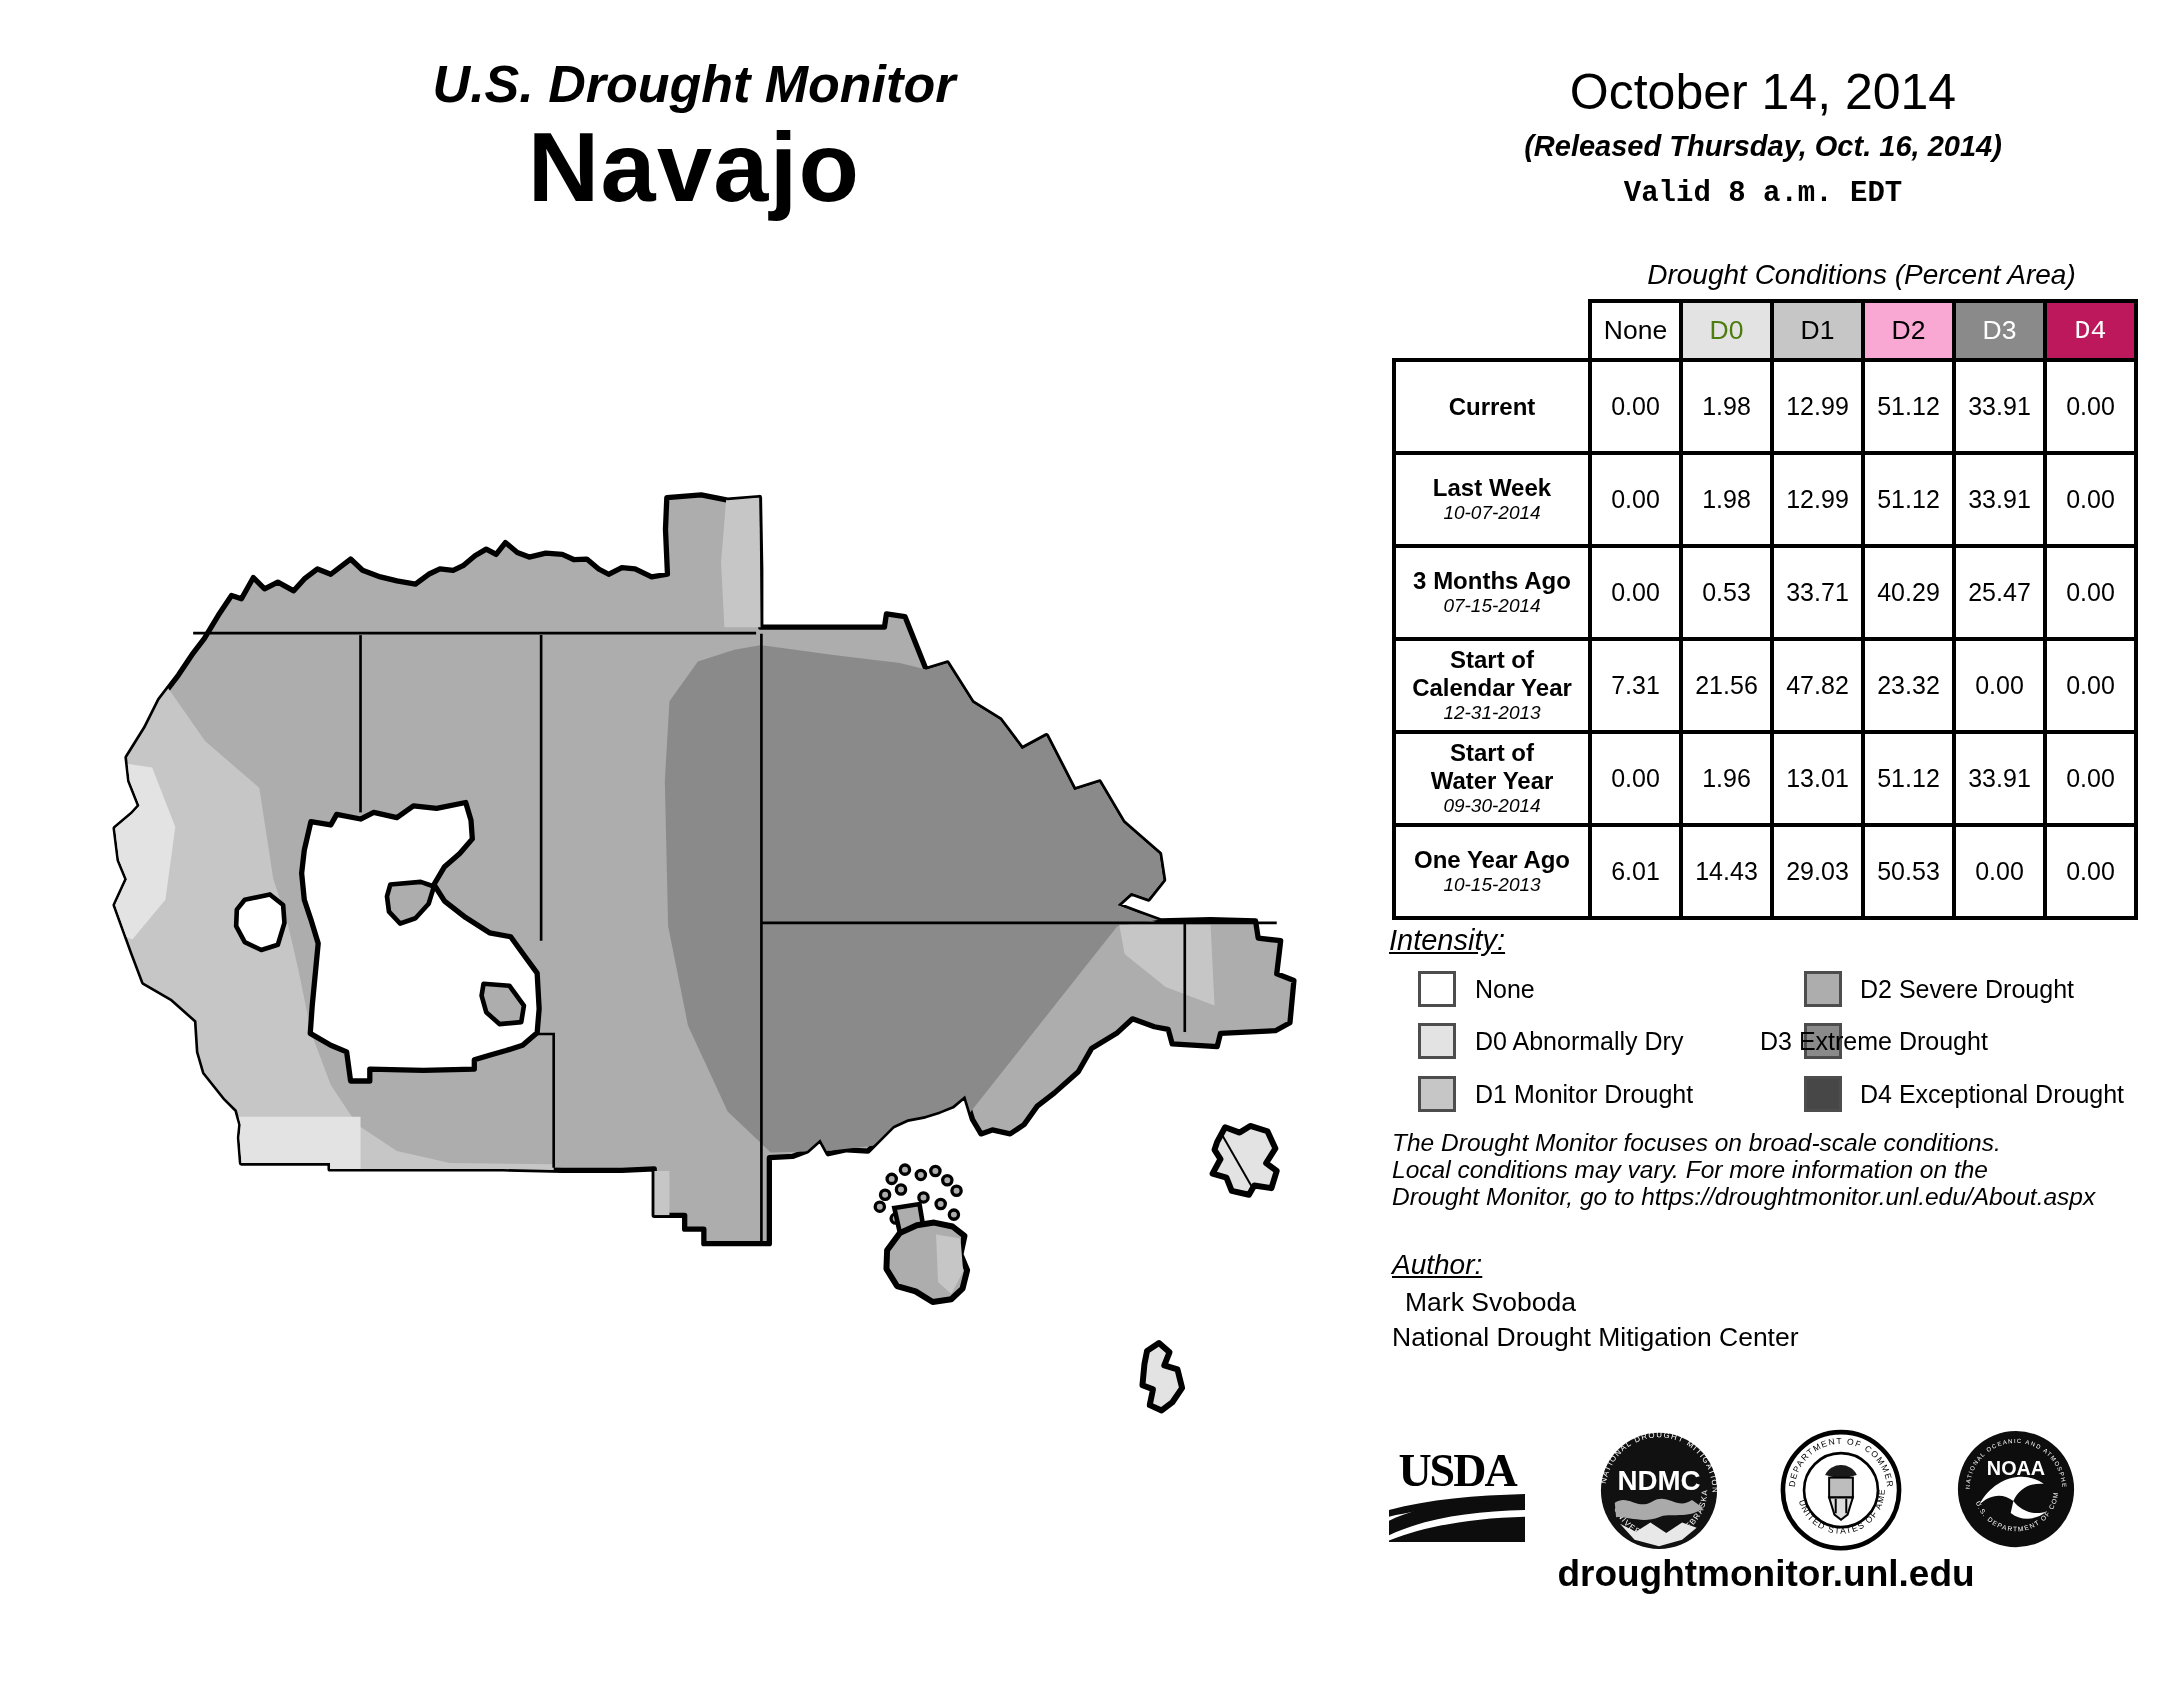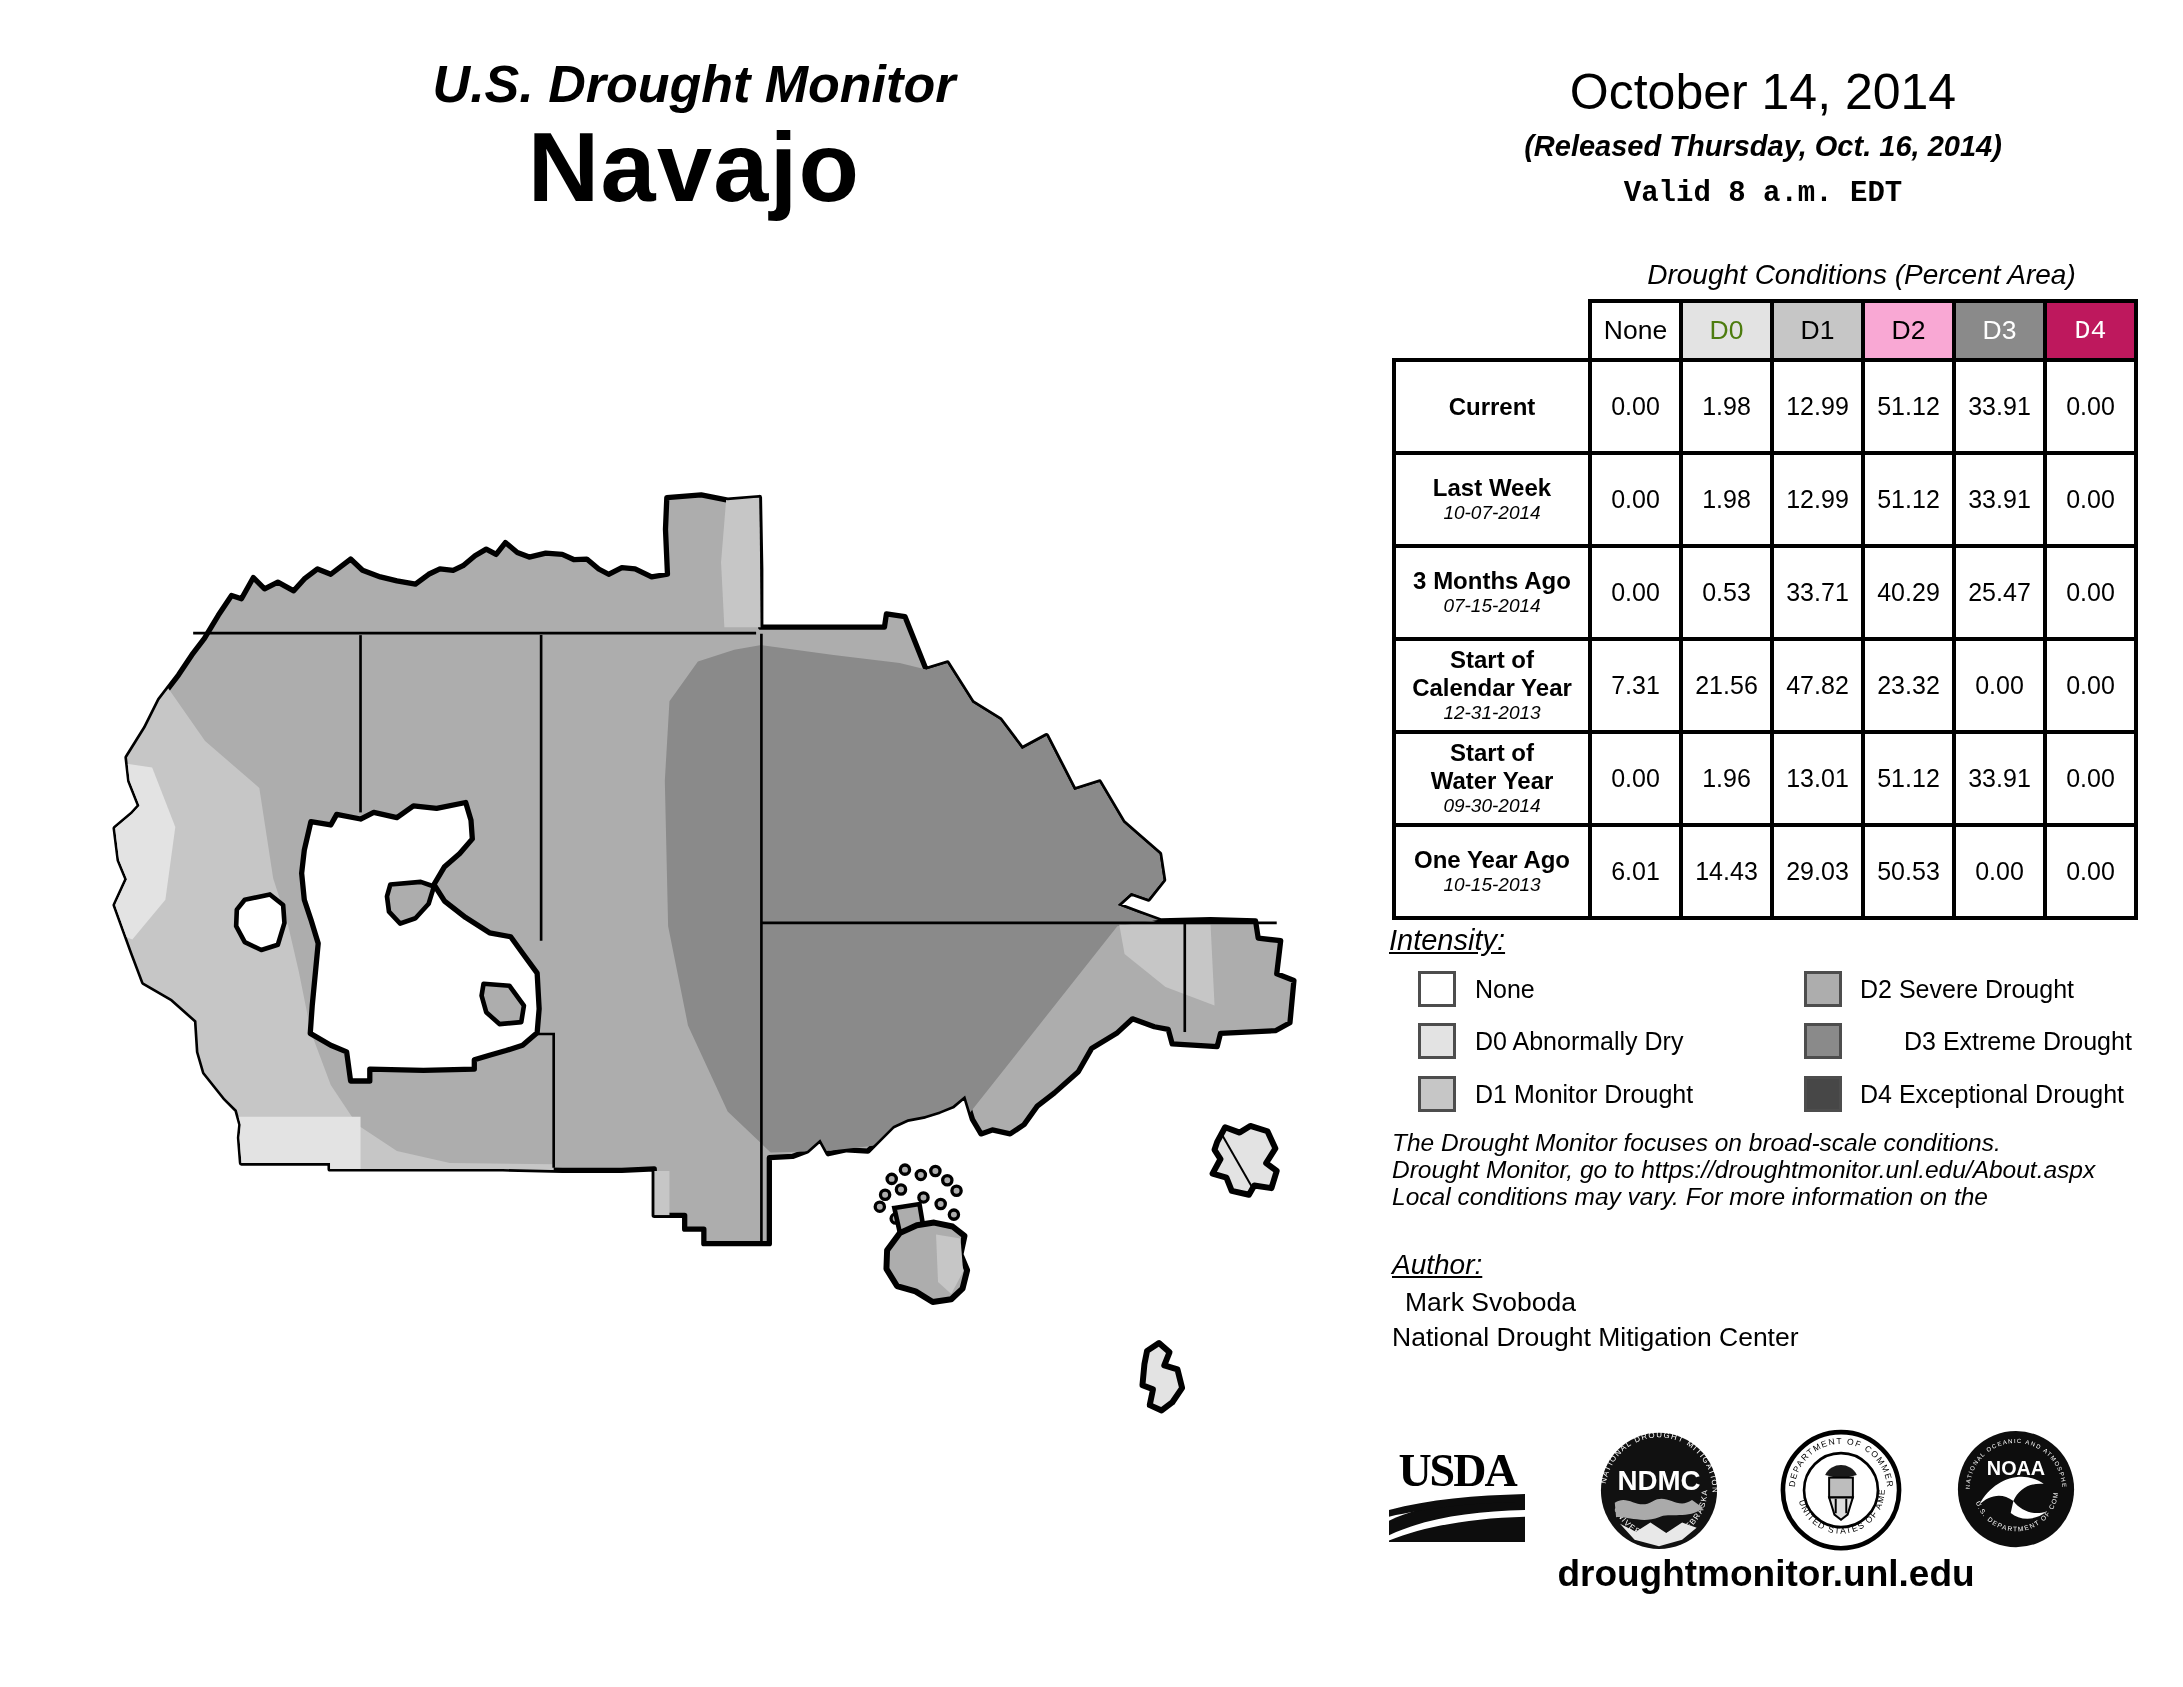--- a/index.html
+++ b/index.html
@@ -219,28 +219,28 @@
 
 <div class="abs sw" style="left: 1418px; top: 971px; background-color: rgb(255, 255, 255);"></div>
 <div class="abs legend-label" style="left:1475px;top:971px">None</div>
 <div class="abs sw" style="left: 1418px; top: 1023px; background-color: rgb(227, 227, 227);"></div>
 <div class="abs legend-label" style="left:1475px;top:1023px">D0 Abnormally Dry</div>
 <div class="abs sw" style="left: 1418px; top: 1076px; background-color: rgb(198, 198, 198);"></div>
 <div class="abs legend-label" style="left:1475px;top:1076px">D1 Monitor Drought</div>
 <div class="abs sw" style="left: 1804px; top: 971px; background-color: rgb(173, 173, 173);"></div>
 <div class="abs legend-label" style="left:1860px;top:971px">D2 Severe Drought</div>
 <div class="abs sw" style="left: 1804px; top: 1023px; background-color: rgb(138, 138, 138);"></div>
-<div class="abs legend-label" style="left:1904px;top:1023px">D3 Extreme Drought</div>
+<div class="abs legend-label" style="left:1760px;top:1023px">D3 Extreme Drought</div>
 <div class="abs sw" style="left: 1804px; top: 1076px; background-color: rgb(71, 71, 71);"></div>
 <div class="abs legend-label" style="left:1860px;top:1076px">D4 Exceptional Drought</div>
 
 <div class="abs" id="disclaimer">
   <div>The Drought Monitor focuses on broad-scale conditions.</div>
+  <div>Local conditions may vary. For more information on the</div>
   <div>Drought Monitor, go to https://droughtmonitor.unl.edu/About.aspx</div>
-  <div>Local conditions may vary. For more information on the</div>
 </div>
 <div class="abs" id="author-title">Author:</div>
 <div class="abs" id="author-name">Mark Svoboda</div>
 <div class="abs" id="author-org">National Drought Mitigation Center</div>
 
 <div class="abs" id="usda-text">USDA</div>
 <svg class="abs" style="left:1389px;top:1494px" width="136" height="48" viewBox="0 0 205 72">
   <path d="M0,40 C55,14 125,6 205,4 L205,72 L0,72 Z" fill="#0d0d0d"></path>
   <path d="M0,24 C60,8 130,2 205,0 L205,12 C130,12 55,22 0,34 Z" fill="#0d0d0d"></path>
   <path d="M0,62 C55,36 125,26 205,24 L205,34 C125,36 55,48 0,70 Z" fill="#ffffff"></path>

